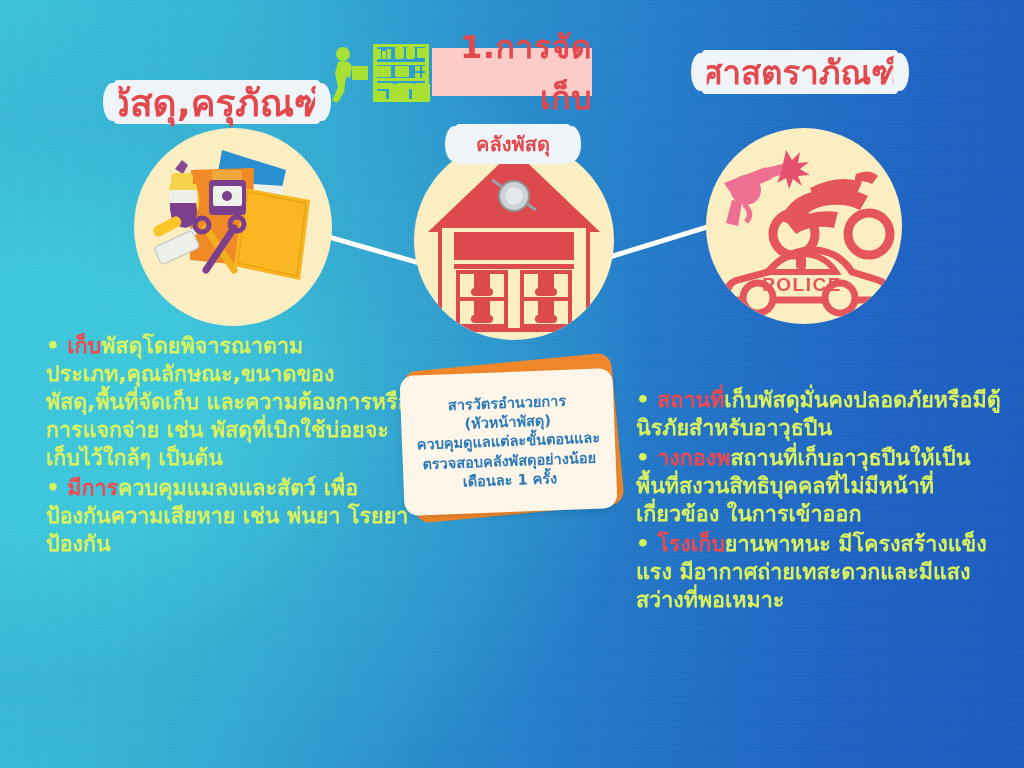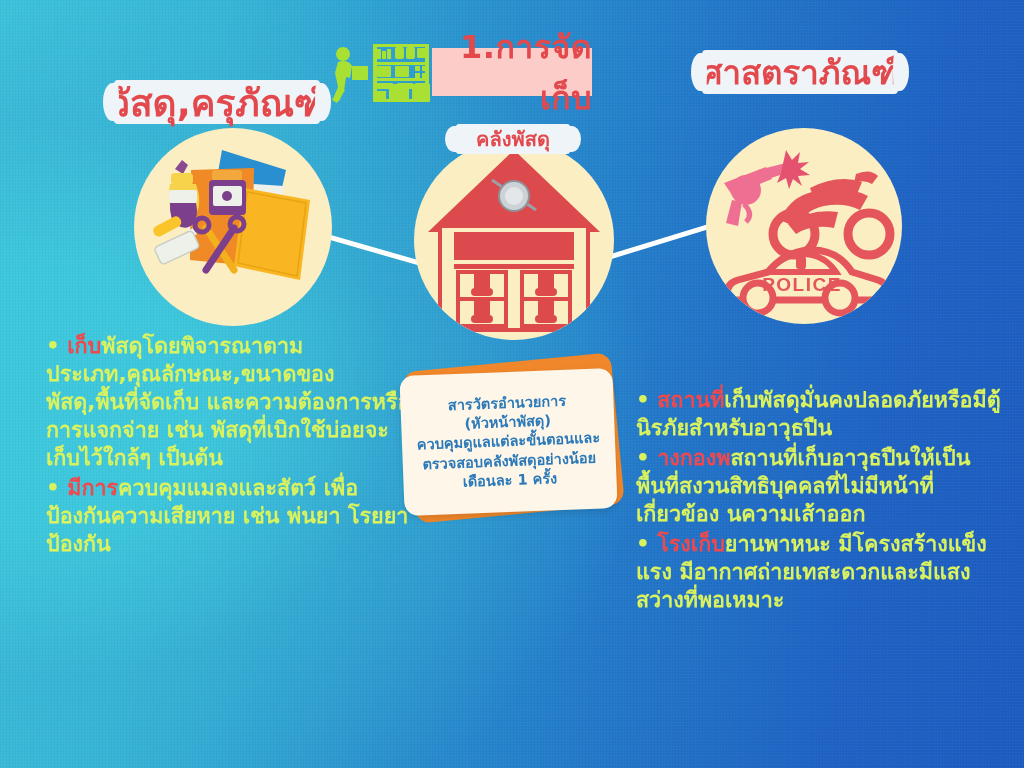--- a/index.html
+++ b/index.html
@@ -29,21 +29,21 @@
     background:#eef4f8;color:#e2484c;font-weight:bold;white-space:nowrap;
   }
   .brush:before,.brush:after{
     content:"";position:absolute;top:6%;height:88%;width:16px;background:#eef4f8;
   }
   .brush:before{left:-11px;border-radius:60% 10% 10% 60%/50% 50% 50% 50%;}
   .brush:after{right:-11px;border-radius:10% 60% 60% 10%/50% 50% 50% 50%;}
 
   #banner-materials{left:114px;top:52px;width:206px;height:44px;font-size:37px;border-radius:4px;margin-top:28px;}
   #banner-armory{left:702px;top:50px;width:196px;height:44px;font-size:33px;border-radius:4px;}
-  #banner-warehouse{left:456px;top:124px;width:114px;height:30px;font-size:20px;border-radius:3px;}
+  #banner-warehouse{left:456px;top:124px;width:114px;height:40px;font-size:20px;border-radius:3px;}
 
   #banner-step{
     position:absolute;left:432px;top:48px;width:160px;height:48px;
     background:#fcccc8;display:flex;align-items:center;justify-content:center;
     color:#e2484c;font-weight:bold;font-size:32px;letter-spacing:.5px;text-align:right;
   }
 
   
   .circle{
     position:absolute;border-radius:50%;background:#fbeec2;overflow:hidden;text-align:right;
@@ -261,21 +261,21 @@
     </div>
   </div>
 
   <div class="body-col" id="text-right">
     <div class="bullet-item">
       <span class="bullet-dot">•</span>
       <span class="lead">สถานที่</span><span>เก็บพัสดุมั่นคงปลอดภัยหรือมีตู้นิรภัยสำหรับอาวุธปืน</span>
     </div>
     <div class="bullet-item">
       <span class="bullet-dot">•</span>
-      <span class="lead">างกองพ</span><span>สถานที่เก็บอาวุธปืนให้เป็นพื้นที่สงวนสิทธิบุคคลที่ไม่มีหน้าที่เกี่ยวข้อง นความเส้าออก</span>
+      <span class="lead">างกองพ</span><span>สถานที่เก็บอาวุธปืนให้เป็นพื้นที่สงวนสิทธิบุคคลที่ไม่มีหน้าที่เกี่ยวข้อง ในการเข้าออก</span>
     </div>
     <div class="bullet-item">
       <span class="bullet-dot">•</span>
       <span class="lead">โรงเก็บ</span><span>ยานพาหนะ มีโครงสร้างแข็งแรง มีอากาศถ่ายเทสะดวกและมีแสงสว่างที่พอเหมาะ</span>
     </div>
   </div>
 
   <div id="card-back"></div>
   <div id="card-front">
     <p>

